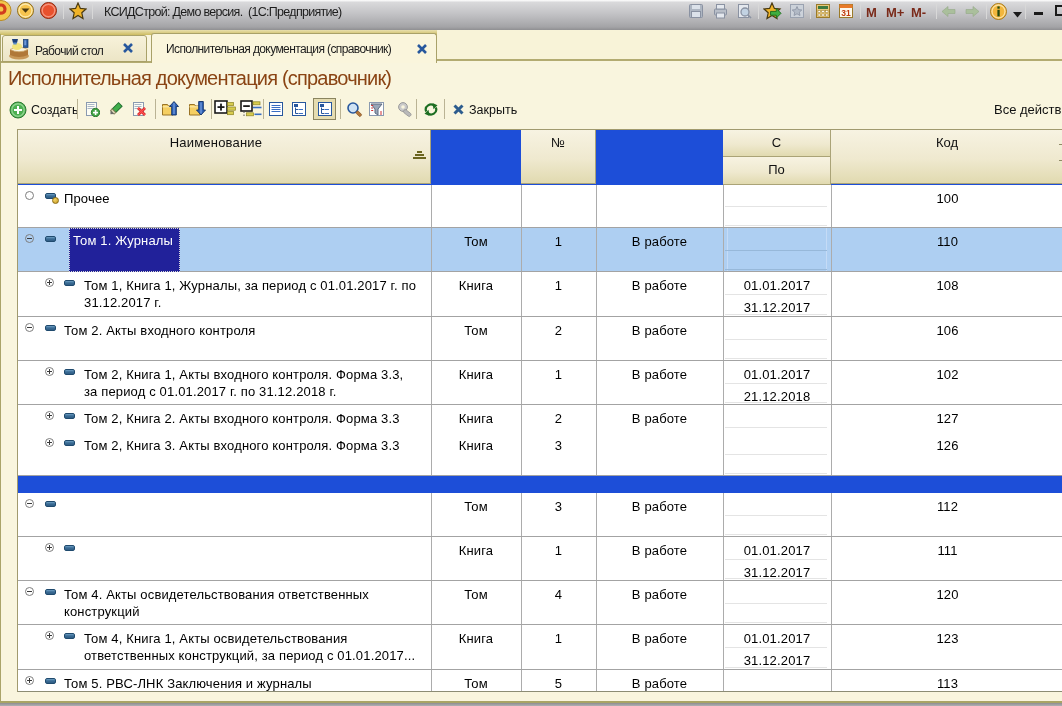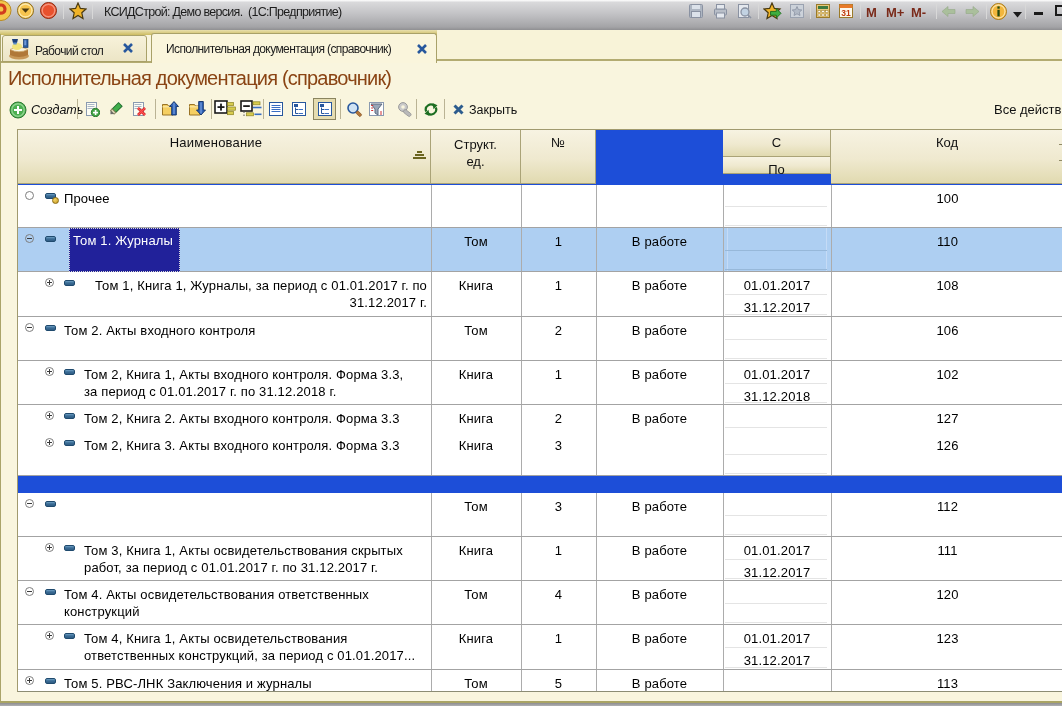--- a/index.html
+++ b/index.html
@@ -156,21 +156,21 @@
       <path d="M3 3 L11 11 M11 3 L3 11" stroke="#27579d" stroke-width="2.6"></path>
     </svg>
   </div>
 <div class="abs" id="heading">Исполнительная документация (справочник)</div>
 <svg class="abs" style="left:9px;top:101px;" width="18" height="18" viewBox="0 0 18 18">
     <circle cx="9" cy="9" r="8" fill="#4caf50" stroke="#2d7a31"></circle>
     <circle cx="9" cy="9" r="6.2" fill="none" stroke="#8fd48f" stroke-width="1.4"></circle>
     <rect x="5" y="8" width="8" height="2" fill="#fff"></rect>
     <rect x="8" y="5" width="2" height="8" fill="#fff"></rect>
   </svg>
-<div class="tbtxt" style="left:31px;font-style:italic;">Создать</div>
+<div class="tbtxt" style="left:31px;">Создать</div>
 <div class="sep" style="left:77px;"></div>
 <svg class="abs" style="left:84px;top:101px;" width="16" height="16" viewBox="0 0 16 16">
     <rect x="2.5" y="1.5" width="10" height="13" fill="#fdfdf4" stroke="#8a9ab0"></rect>
     <path d="M3.5 3.5h7M3.5 5.5h7M3.5 7.5h7" stroke="#aab6c6" fill="none"></path>
     <circle cx="11.5" cy="11.5" r="4.2" fill="#44a547" stroke="#2d7a31"></circle>
     <rect x="9" y="10.8" width="5" height="1.6" fill="#fff"></rect>
     <rect x="10.8" y="9" width="1.6" height="5" fill="#fff"></rect>
   </svg>
 <svg class="abs" style="left:107px;top:101px;" width="16" height="16" viewBox="0 0 16 16">
     <g transform="rotate(45 8 8)">
@@ -264,24 +264,23 @@
   </svg>
 <div class="tbtxt" style="left:469px;text-align:center;">Закрыть</div>
 <div class="abs" id="vsedey">Все действия</div>
 <div class="abs" id="grid">
 <div class="hcell" style="left:0px;top:0px;width:413px;height:54px;line-height:26px;padding-right:16px;letter-spacing:0.2px;">Наименование</div>
 <div class="sorticon" style="left:394px;top:21px;">
       <i style="width:5px;left:5px;top:0;"></i>
       <i style="width:9px;left:3px;top:3px;"></i>
       <i style="width:13px;left:1px;top:6px;"></i>
     </div>
-<div class="hcell" style="left:413px;top:0px;width:90px;height:54px;padding-top:6px;line-height:17px;">Структ.<br>ед.</div>
 <div class="hcell" style="left:503px;top:0px;width:75px;height:54px;line-height:26px;">№</div>
 <div class="hcell" style="left:705px;top:0px;width:108px;height:27px;line-height:25px;">С</div>
-<div class="hcell" style="left:705px;top:27px;width:108px;height:17px;line-height:25px;">По</div>
+<div class="hcell" style="left:705px;top:27px;width:108px;height:28px;line-height:25px;">По</div>
 <div class="hcell" style="left:813px;top:0px;width:233px;height:54px;line-height:26px;">Код</div>
 <div class="hcell" style="left:1046px;top:0px;width:5px;height:54px;border-right:none;"></div>
 <div class="row" style="top:55px;height:43px;">
       <div class="vline" style="left:413px;"></div>
       <div class="vline" style="left:503px;"></div>
       <div class="vline" style="left:578px;"></div>
       <div class="vline" style="left:705px;"></div>
       <div class="vline" style="left:813px;"></div>
       <div class="vline" style="left:1046px;"></div>
       <div style="position:absolute;left:707px;top:21px;width:102px;height:1px;background:#e4e4e4;"></div>
@@ -322,21 +321,21 @@
       <div class="vline" style="left:705px;"></div>
       <div class="vline" style="left:813px;"></div>
       <div class="vline" style="left:1046px;"></div>
       <div style="position:absolute;left:707px;top:22px;width:102px;height:1px;background:#e4e4e4;"></div>
       <div style="position:absolute;left:707px;top:42px;width:102px;height:1px;background:#e4e4e4;"></div>
       <div class="toggle" style="left:27px;top:6px;">
         <div class="h"></div>
         <div class="v"></div>
       </div>
       <div class="elicon" style="left:46px;top:8px;"></div>
-      <div class="cell" style="left:66px;width:343px;text-align:right;">Том 1, Книга 1, Журналы, за период с 01.01.2017 г. по<br>31.12.2017 г.</div>
+      <div class="cell" style="left:66px;width:343px;">Том 1, Книга 1, Журналы, за период с 01.01.2017 г. по<br>31.12.2017 г.</div>
       <div class="cell cent" style="left:413px;width:90px;">Книга</div>
       <div class="cell cent" style="left:503px;width:75px;">1</div>
       <div class="cell cent" style="left:578px;width:127px;">В работе</div>
       <div class="cell cent" style="left:705px;width:108px;top:5px;">01.01.2017</div>
       <div class="cell cent" style="left:705px;width:108px;top:27px;">31.12.2017</div>
       <div class="cell cent" style="left:813px;width:233px;">108</div>
     </div>
 <div class="row" style="top:187px;height:44px;">
       <div class="vline" style="left:413px;"></div>
       <div class="vline" style="left:503px;"></div>
@@ -368,21 +367,21 @@
       <div class="toggle" style="left:27px;top:6px;">
         <div class="h"></div>
         <div class="v"></div>
       </div>
       <div class="elicon" style="left:46px;top:8px;"></div>
       <div class="cell" style="left:66px;width:343px;">Том 2, Книга 1, Акты входного контроля. Форма 3.3,<br>за период с 01.01.2017 г. по 31.12.2018 г.</div>
       <div class="cell cent" style="left:413px;width:90px;">Книга</div>
       <div class="cell cent" style="left:503px;width:75px;">1</div>
       <div class="cell cent" style="left:578px;width:127px;">В работе</div>
       <div class="cell cent" style="left:705px;width:108px;top:5px;">01.01.2017</div>
-      <div class="cell cent" style="left:705px;width:108px;top:27px;">31.12.2018</div>
+      <div class="cell cent" style="left:705px;width:108px;top:27px;">21.12.2018</div>
       <div class="cell cent" style="left:813px;width:233px;">102</div>
     </div>
 <div class="row" style="top:275px;height:44px;">
       <div class="vline" style="left:413px;"></div>
       <div class="vline" style="left:503px;"></div>
       <div class="vline" style="left:578px;"></div>
       <div class="vline" style="left:705px;"></div>
       <div class="vline" style="left:813px;"></div>
       <div class="vline" style="left:1046px;"></div>
       <div style="position:absolute;left:707px;top:22px;width:102px;height:1px;background:#e4e4e4;"></div>
@@ -442,21 +441,20 @@
       <div class="vline" style="left:705px;"></div>
       <div class="vline" style="left:813px;"></div>
       <div class="vline" style="left:1046px;"></div>
       <div style="position:absolute;left:707px;top:22px;width:102px;height:1px;background:#e4e4e4;"></div>
       <div style="position:absolute;left:707px;top:41px;width:102px;height:1px;background:#e4e4e4;"></div>
       <div class="toggle" style="left:27px;top:6px;">
         <div class="h"></div>
         <div class="v"></div>
       </div>
       <div class="elicon" style="left:46px;top:8px;"></div>
-      <div class="cell" style="left:66px;width:343px;">Том 3, Книга 1, Акты освидетельствования скрытых<br>работ, за период с 01.01.2017 г. по 31.12.2017 г.</div>
       <div class="cell cent" style="left:413px;width:90px;">Книга</div>
       <div class="cell cent" style="left:503px;width:75px;">1</div>
       <div class="cell cent" style="left:578px;width:127px;">В работе</div>
       <div class="cell cent" style="left:705px;width:108px;top:5px;">01.01.2017</div>
       <div class="cell cent" style="left:705px;width:108px;top:27px;">31.12.2017</div>
       <div class="cell cent" style="left:813px;width:233px;">111</div>
     </div>
 <div class="row" style="top:451px;height:44px;">
       <div class="vline" style="left:413px;"></div>
       <div class="vline" style="left:503px;"></div>

